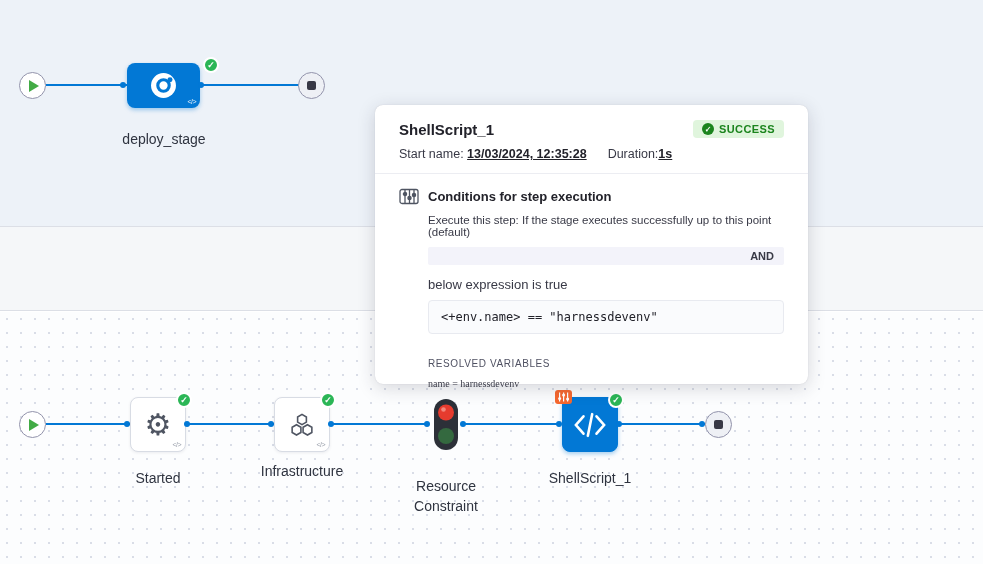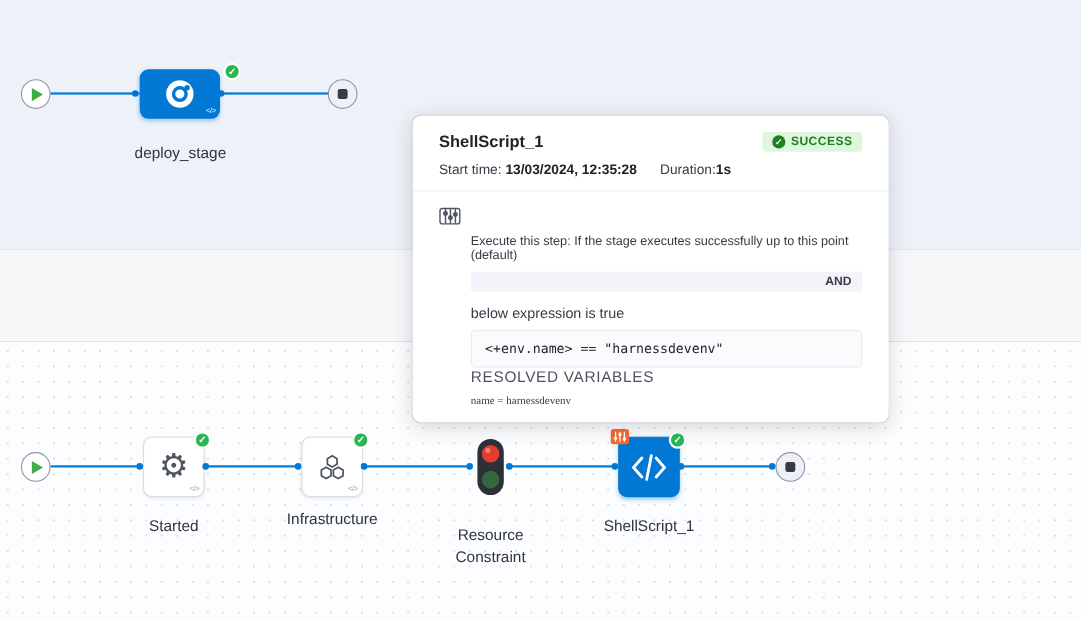--- a/index.html
+++ b/index.html
@@ -58,33 +58,33 @@
              border-radius: 8px; box-shadow: 0 4px 18px rgba(40,41,61,.18), 0 0 1px rgba(40,41,61,.2); z-index: 10; }
   .tt-header { padding: 15px 24px 12px 24px; }
   .tt-title-row { display: flex; align-items: center; justify-content: space-between; }
   .tt-title { font-size: 15px; font-weight: 700; color: #22222a; }
   .status-badge { display: flex; align-items: center; gap: 5px; background: #e0f5dd; border-radius: 4px;
                   padding: 3px 9px; }
   .status-badge .dot-check { width: 12px; height: 12px; border-radius: 50%; background: #1b841d; color: #fff;
                   font-size: 8px; font-weight: bold; display: flex; align-items: center; justify-content: center; }
   .status-badge .txt { font-size: 11px; font-weight: 700; color: #1b841d; letter-spacing: .4px; }
   .tt-time-row { margin-top: 9px; font-size: 12.5px; color: #383946; }
-  .tt-time-row b { font-weight: 700; color: #22222a; }
+  .tt-time-row b { font-weight: 700; color: #22222a; text-decoration: underline; }
   .tt-divider { height: 1px; background: #ecedf2; }
   .tt-body { padding: 14px 24px 0 24px; }
   .tt-cond-head { display: flex; align-items: center; gap: 9px; }
   .tt-cond-title { font-size: 13px; font-weight: 700; color: #22222a; }
   .tt-indent { margin-left: 29px; }
   .tt-desc { margin-top: 9px; font-size: 11.5px; color: #383946; }
   .tt-and { margin-top: 9px; background: #f3f3fa; border-radius: 2px; padding: 3px 10px;
             font-size: 11px; font-weight: 700; color: #383946; text-align: right; }
   .tt-note { margin-top: 12px; font-size: 13px; color: #383946; }
   .tt-code { margin-top: 8px; border: 1px solid #e8eaf0; background: #fafbfd; border-radius: 4px;
              padding: 9px 12px; font-family: "DejaVu Sans Mono", monospace; font-size: 12px; color: #22222a; }
-  .tt-resolved-label { margin-top: 0; font-size: 14px; letter-spacing: .6px; color: #4f5162; }
+  .tt-resolved-label { margin-top: 24px; font-size: 10px; letter-spacing: .6px; color: #4f5162; }
   .tt-resolved-var { margin-top: 9px; font-size: 10px; color: #383946; font-family: Liberation Serif, serif; }
 </style>
 </head>
 <body>
 
 <div class="canvas">
 
   <div class="top-section">
 
     <div class="circle-btn" style="left:19px; top:72px;">
@@ -210,38 +210,39 @@
   <div class="tooltip">
     <div class="tt-header">
       <div class="tt-title-row">
         <div class="tt-title">ShellScript_1</div>
         <div class="status-badge">
           <span class="dot-check">✓</span>
           <span class="txt">SUCCESS</span>
         </div>
       </div>
       <div class="tt-time-row">
-        <span>Start time:</span>
+        <span>Start name:</span>
         <b>13/03/2024, 12:35:28</b>
         <span style="display:inline-block; width:14px;"></span>
         <span>Duration:</span><b>1s</b>
       </div>
     </div>
     <div class="tt-divider"></div>
     <div class="tt-body">
       <div class="tt-cond-head">
         <svg width="20" height="17" viewBox="0 0 20 17" fill="none" stroke="#4f5562" stroke-width="1.3">
           <rect x="1" y="1.5" width="18" height="14" rx="2"></rect>
           <line x1="6" y1="1.5" x2="6" y2="15.5"></line>
           <line x1="10.5" y1="1.5" x2="10.5" y2="15.5"></line>
           <line x1="15" y1="1.5" x2="15" y2="15.5"></line>
           <circle cx="6" cy="6" r="1.6" fill="#4f5562"></circle>
           <circle cx="10.5" cy="10" r="1.6" fill="#4f5562"></circle>
           <circle cx="15" cy="7" r="1.6" fill="#4f5562"></circle>
         </svg>
+        <span class="tt-cond-title">Conditions for step execution</span>
       </div>
       <div class="tt-indent">
         <div class="tt-desc">Execute this step: If the stage executes successfully up to this point (default)</div>
         <div class="tt-and">AND</div>
         <div class="tt-note">below expression is true</div>
         <div class="tt-code">&lt;+env.name&gt; == "harnessdevenv"</div>
         <div class="tt-resolved-label">RESOLVED VARIABLES</div>
         <div class="tt-resolved-var">name = harnessdevenv</div>
       </div>
     </div>

